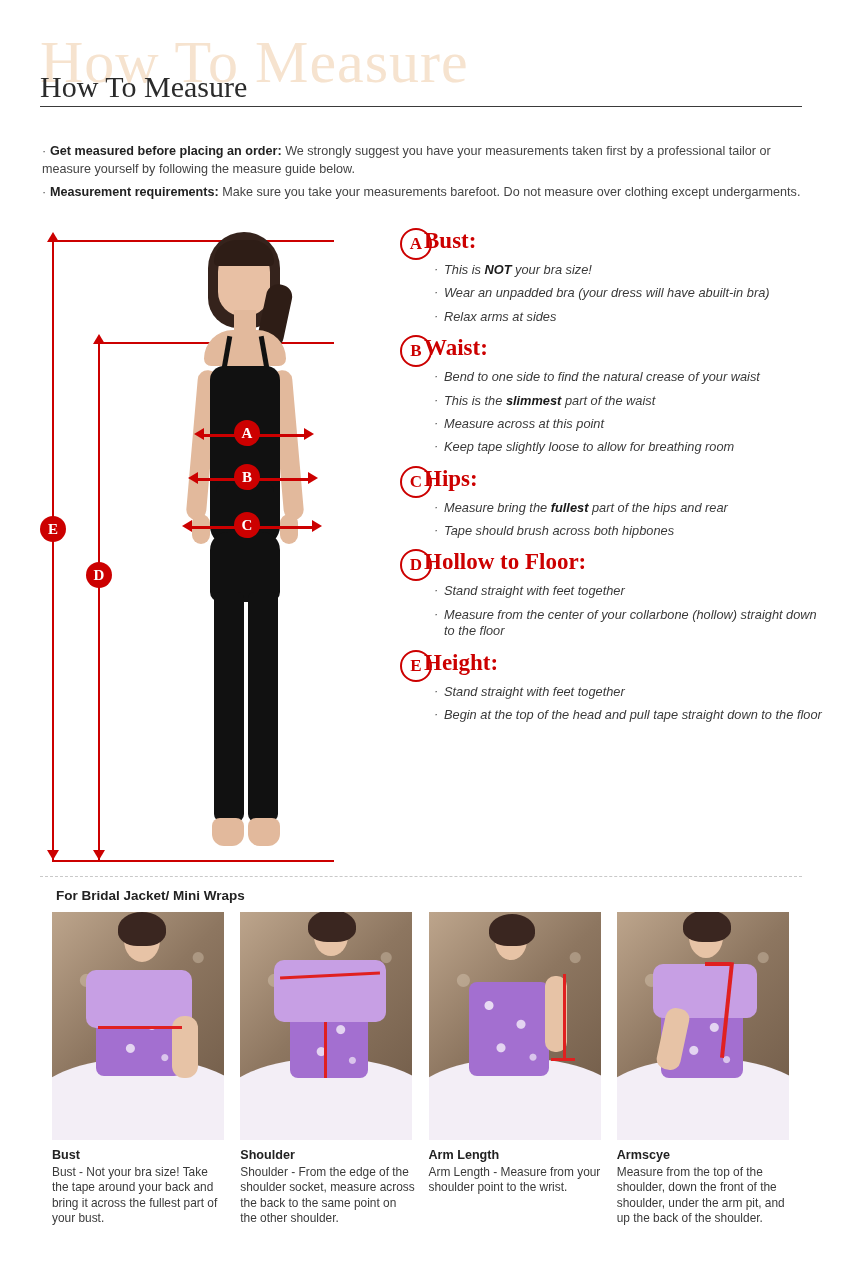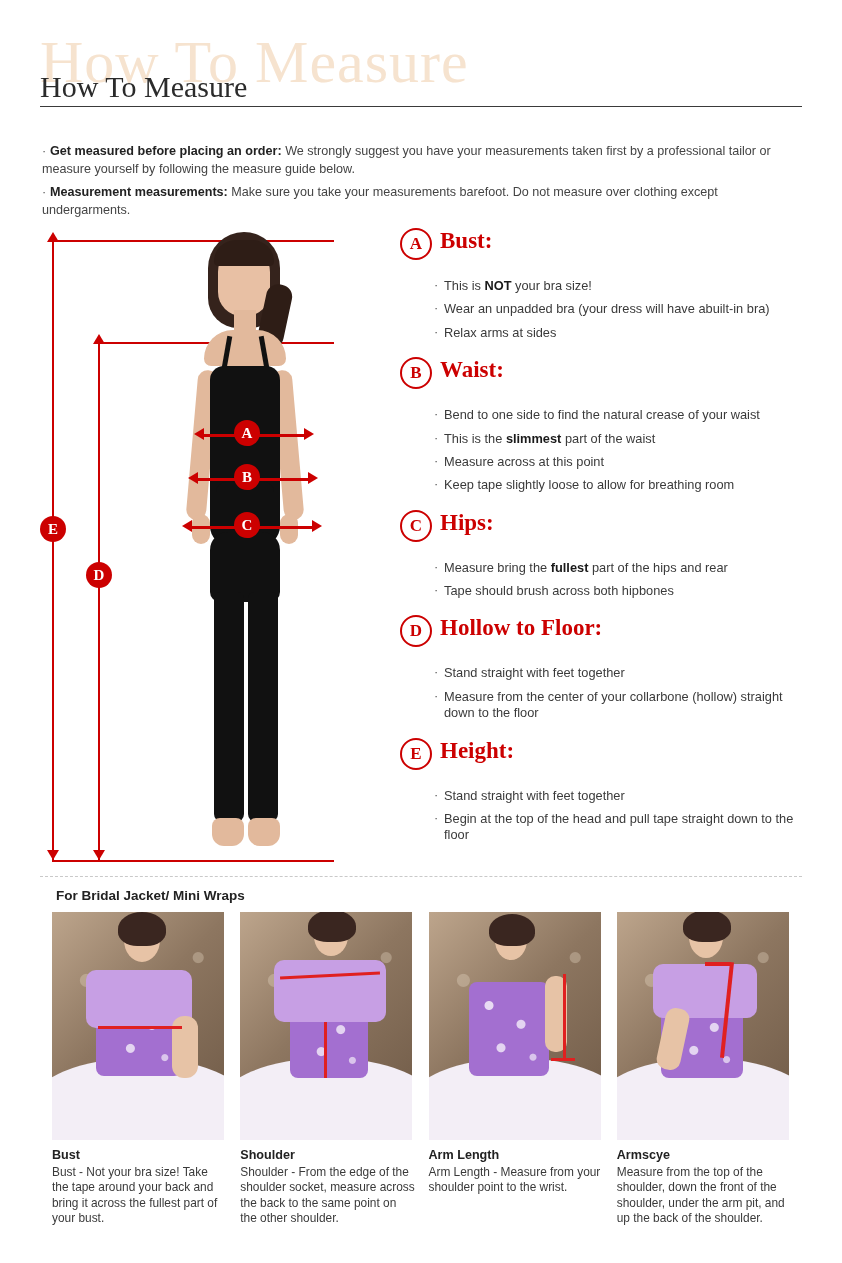--- a/index.html
+++ b/index.html
@@ -95,25 +95,25 @@
   .rightcol{position:absolute;left:400px;top:228px;width:430px;}
   .sec{position:relative;margin-bottom:10px;}
   .sec-head{position:relative;height:34px;}
   .sec-letter{
     position:absolute;left:0;top:0;width:28px;height:28px;border-radius:50%;
     border:2px solid #cc0000;color:#cc0000;background:#fff;
     font-family:"Liberation Serif", serif;font-weight:bold;font-size:17px;
     text-align:center;line-height:28px;
   }
   .sec-title{
-    position:absolute;left:40px;top:0;
+    position:absolute;left:24px;top:0;
     font-family:"Liberation Serif", serif;
     font-size:23px;color:#cc0000;font-weight:bold;
   }
-  .bullets{margin:16px;padding:0;list-style:none;margin-left:34px;}
+  .bullets{margin:0;padding:0;list-style:none;margin-left:34px;font-style:italic;}
   .bullets li{
     font-size:12.8px;color:#3a3a3a;line-height:1.28;margin-bottom:7px;
     padding-left:10px;position:relative;
   }
   .bullets li:before{content:"·";position:absolute;left:0;top:-1px;color:#555;}
   .bold{font-weight:bold;color:#1a1a1a;}
 
   
   .dashed{
     position:absolute;left:40px;top:876px;width:762px;
@@ -162,21 +162,21 @@
 <div class="page">
 
   <div class="ghost-title">How To Measure</div>
   <div class="main-title">How To Measure</div>
   <div class="rule"></div>
 
   <div class="tip tip1">
     <span class="dot">·</span><span class="b">Get measured before placing an order:</span><span> We strongly suggest you have your measurements taken first by a professional tailor or measure yourself by following the measure guide below.</span>
   </div>
   <div class="tip tip2">
-    <span class="dot">·</span><span class="b">Measurement measurements:</span><span> Make sure you take your measurements barefoot. Do not measure over clothing except undergarments.</span>
+    <span class="dot">·</span><span class="b">Measurement requirements:</span><span> Make sure you take your measurements barefoot. Do not measure over clothing except undergarments.</span>
   </div>
 
   <div class="diagram">
 
     <div class="vline" style="left:18px;top:12px;height:620px;"></div>
     <div class="vtipUp" style="left:13px;top:4px;"></div>
     <div class="vtipDn" style="left:13px;top:622px;"></div>
     <div class="cap" style="left:18px;top:12px;width:282px;"></div>
     <div class="cap" style="left:18px;top:632px;width:282px;"></div>
     <div class="marker" style="left:6px;top:288px;">E</div>

